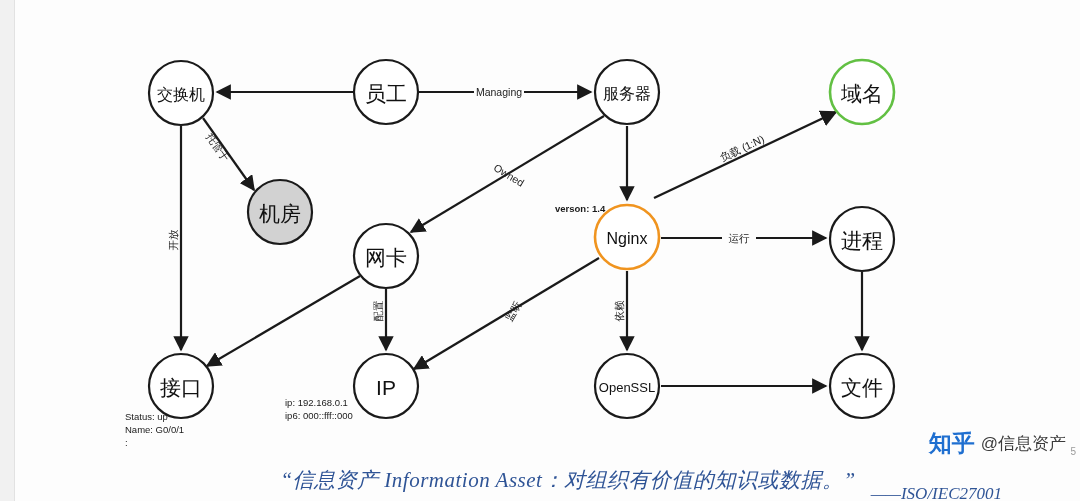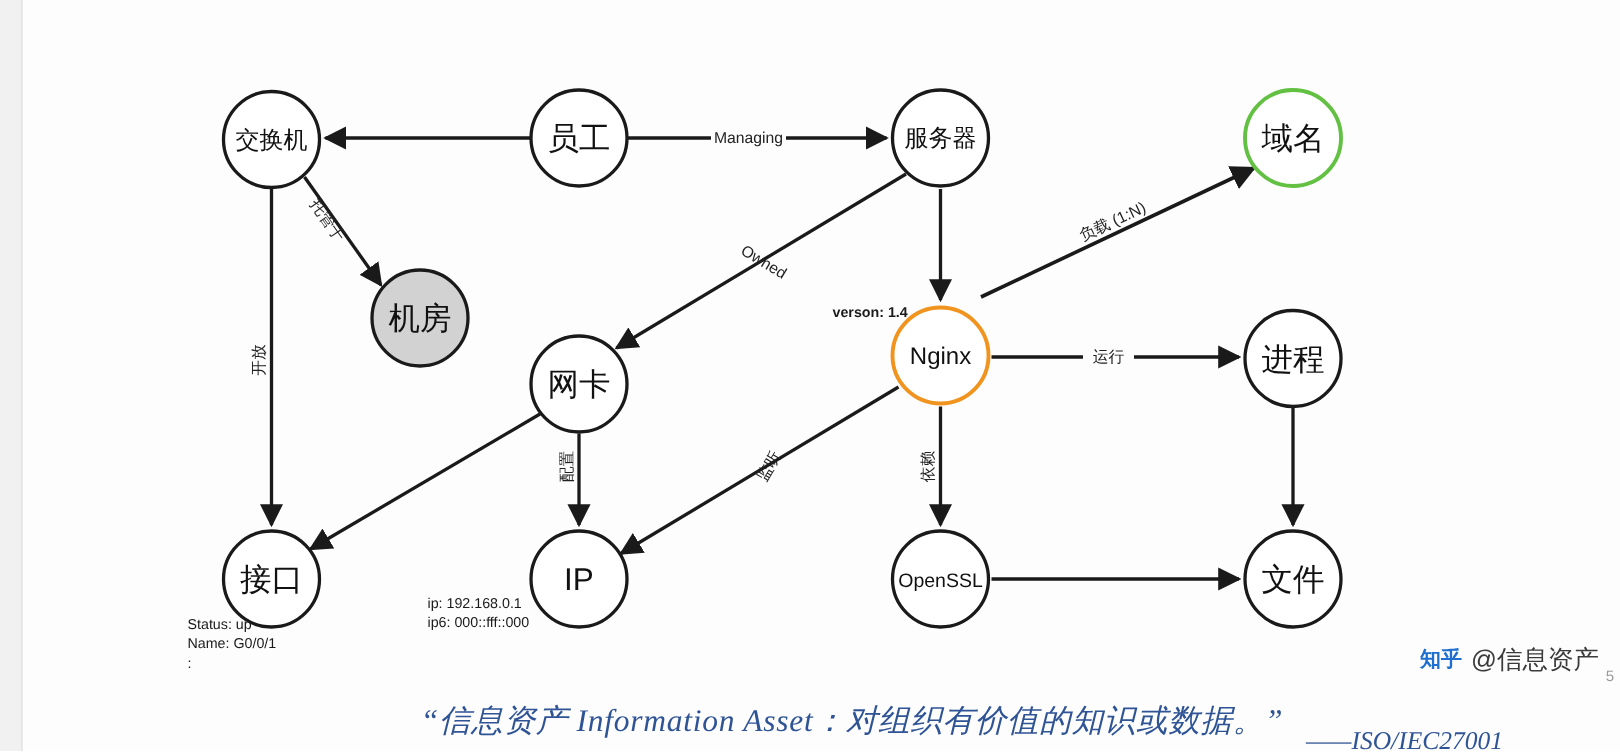--- a/index.html
+++ b/index.html
@@ -74,21 +74,21 @@
     right: 14px;
     top: 428px;
     font-family: "Liberation Sans", sans-serif;
     font-size: 17px;
     color: #3b3b3b;
     display: flex;
     align-items: center;
     gap: 6px;
   }
   .wm-logo {
-    font-size: 14px;
+    font-size: 23px;
     color: #1f6fd0;
     font-weight: bold;
     margin-left: 46px;
   }
   .sidebar-strip {
     position: absolute;
     left: 0;
     top: 0;
     width: 14px;
     height: 501px;

